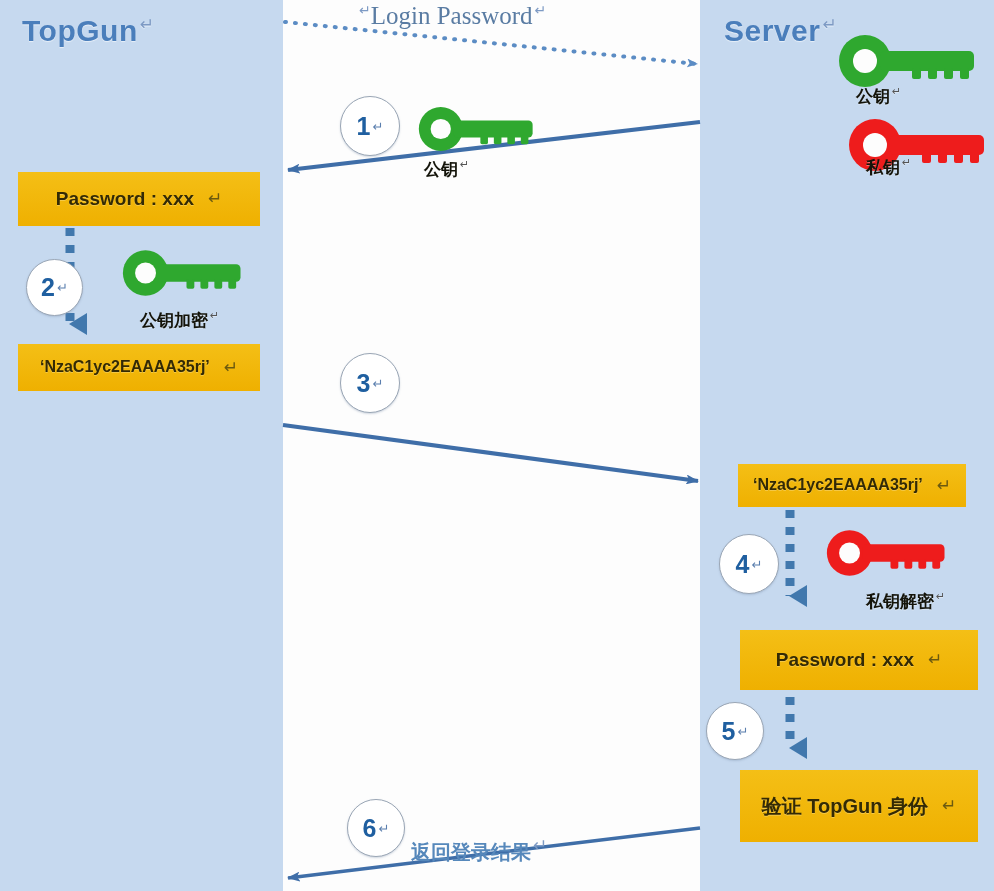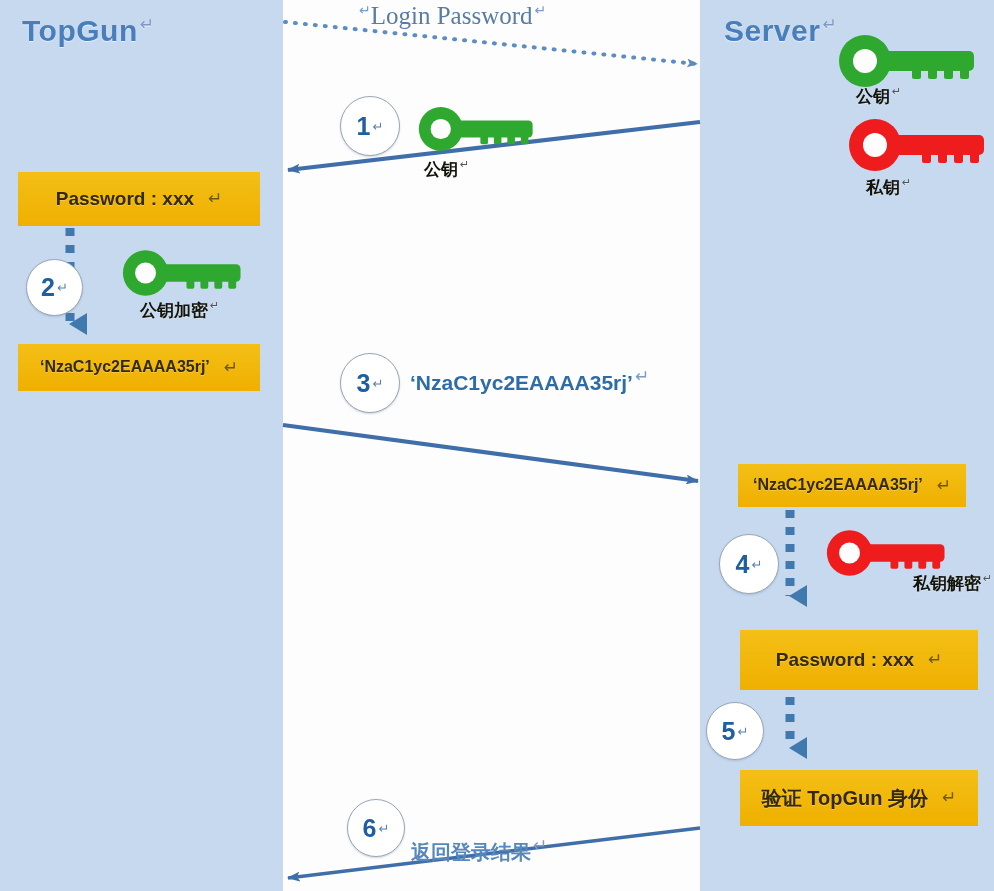--- a/index.html
+++ b/index.html
@@ -67,21 +67,21 @@
   .amber-box .txt{
     color:#332a05;
     text-shadow:0 1px 0 rgba(255,255,255,.25);
   }
   .amber-box .pilcrow{color:#6b5a10;}
 
   #box-pw-left{left:18px;top:172px;width:242px;height:54px;font-size:19px;}
   #box-enc-left{left:18px;top:344px;width:242px;height:47px;font-size:16px;}
   #box-enc-right{left:738px;top:464px;width:228px;height:43px;font-size:16px;}
   #box-pw-right{left:740px;top:630px;width:238px;height:60px;font-size:19px;}
-  #box-verify-right{left:740px;top:770px;width:238px;height:56px;font-size:20px;}
+  #box-verify-right{left:740px;top:770px;width:238px;height:72px;font-size:20px;}
 
   
   .step{
     position:absolute;
     width:52px;height:52px;
     border-radius:50%;
     background:#ffffff;
     border:1.3px solid #9aa6b5;
     box-shadow:0 1px 2px rgba(120,140,170,.35);
     display:flex;
@@ -124,23 +124,23 @@
   .cn-caption{
     position:absolute;
     font-family:"DejaVu Sans", sans-serif;
     font-weight:bold;
     color:#14140a;
     white-space:nowrap;
     text-shadow:0 1px 0 rgba(255,255,255,.35);
   }
   .cn-caption .pilcrow{color:#555;font-size:11px;}
   #cap-pub-server{left:856px;top:85px;font-size:17px;}
-  #cap-priv-server{left:866px;top:176px;font-size:17px;}
-  #cap-pub-enc{left:140px;top:299px;font-size:17px;}
-  #cap-priv-dec{left:866px;top:572px;font-size:17px;margin-left:47px;}
+  #cap-priv-server{left:866px;top:156px;font-size:17px;}
+  #cap-pub-enc{left:140px;top:309px;font-size:17px;}
+  #cap-priv-dec{left:866px;top:590px;font-size:17px;}
   #cap-pub-arrow1{left:424px;top:158px;font-size:17px;}
 
   
   #vec{
     position:absolute;left:0;top:0;
     width:994px;height:891px;
     pointer-events:none;
   }
 
   
@@ -321,21 +321,18 @@
   </div>
   <div class="step" id="step5">
     <span>5</span>
       <span class="pilcrow">↵</span>
   </div>
   <div class="step" id="step6">
     <span>6</span>
       <span class="pilcrow">↵</span>
   </div>
 
-  <div class="blue-label" id="label-step3">
-    <span>‘NzaC1yc2EAAAA35rj’</span><span class="pilcrow">↵</span>
-  </div>
 
   <div class="blue-label" id="label-step6">
     <span>返回登录结果</span><span class="pilcrow">↵</span>
   </div>
 
 </div>
 
 </body></html>

